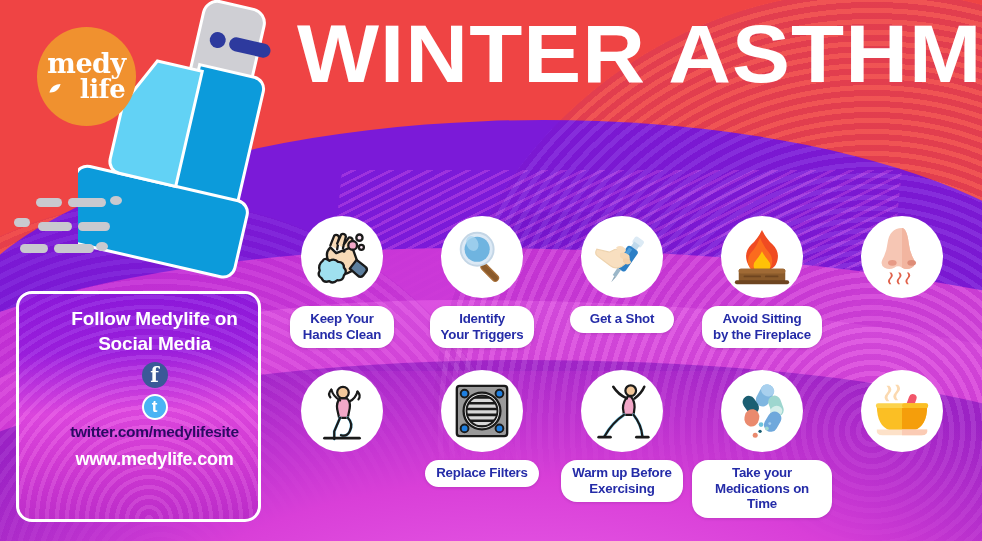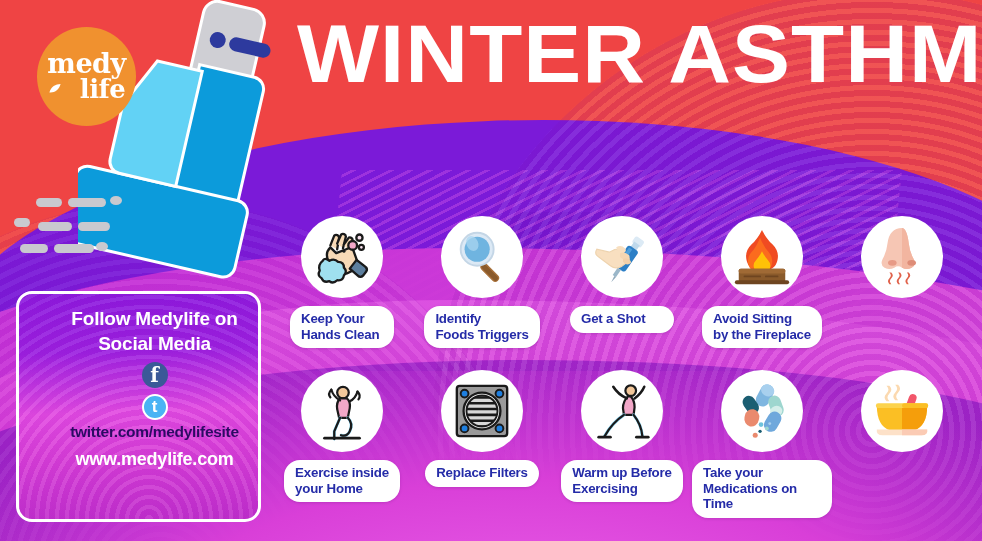--- a/index.html
+++ b/index.html
@@ -194,21 +194,21 @@
     background: #fff;
     display: flex; align-items: center; justify-content: center;
     overflow: hidden;
   }
   .tip-circle svg { width: 62px; height: 62px; display: block; }
   .tip-label {
     margin-top: 8px;
     background: #fff; border-radius: 16px;
     padding: 5px 11px 6px;
     font-size: 13.3px; font-weight: bold;
-    color: #252CA8; 
+    color: #252CA8; text-align: center;
     line-height: 1.18; letter-spacing: -.2px;
     box-shadow: 0 1px 3px rgba(60,0,90,.18);
     white-space: pre-line;
     min-width: 104px;
   }
 </style>
 </head>
 <body>
 
 <div id="poster">
@@ -307,21 +307,21 @@
       <div class="tip-circle">
         <svg viewBox="0 0 64 64">
           <rect x="36" y="36" width="8" height="24" rx="4" transform="rotate(-45 40 48)" fill="#A8703A"></rect>
           <rect x="37.5" y="37" width="5" height="22" rx="2.5" transform="rotate(-45 40 48)" fill="#8A5A2B"></rect>
           <circle cx="27" cy="24" r="17" fill="#DCE9F5" stroke="#C4D6E6" stroke-width="2"></circle>
           <circle cx="27" cy="24" r="13" fill="#6FB4E0"></circle>
           <ellipse cx="22" cy="18" rx="6" ry="8" fill="#A9D6F0" opacity=".75" transform="rotate(-25 22 18)"></ellipse>
         </svg>
       </div>
       <div class="tip-label">Identify
-Foods Triggers</div>
+Your Triggers</div>
     </div>
 
     <div class="tip" style="left:280px; top:0px;">
       <div class="tip-circle">
         <svg viewBox="0 0 64 64">
           <g transform="rotate(35 36 32)">
             <rect x="32" y="8" width="11" height="8" rx="2" fill="#DCEAF5"></rect>
             <rect x="34" y="14" width="7" height="8" fill="#BFD9EC"></rect>
             <rect x="31" y="20" width="13" height="26" rx="3" fill="#2C7FC6"></rect>
             <rect x="33" y="22" width="4" height="22" fill="#5AA8E0" opacity=".8"></rect>
@@ -381,22 +381,20 @@
             <path d="M40 22 q6 -3 8 -10"></path>
             <path d="M48 12 q4 4 1 8"></path>
             <path d="M30 39 l-6 14 l0 8" stroke-width="3" stroke="#7FD0EE"></path>
             <path d="M38 39 q6 6 2 14 q-3 6 -9 4" stroke-width="3" stroke="#7FD0EE"></path>
             <path d="M30 39 l-6 14 l0 8"></path>
             <path d="M38 39 q6 6 2 14 q-3 6 -9 4"></path>
             <path d="M14 60 h36" stroke-width="3"></path>
           </g>
         </svg>
       </div>
-      <div class="tip-label">Exercise inside
-your Home</div>
     </div>
 
     <div class="tip" style="left:280px; top:154px;">
       <div class="tip-circle">
         <svg viewBox="0 0 64 64">
           <g stroke="#1A1A1A" stroke-width="2.3" stroke-linecap="round" stroke-linejoin="round" fill="none">
             <circle cx="41" cy="11" r="5.5" fill="#F2C79A"></circle>
             <path d="M38 17 q-5 5 -5 12 l1 7 h10 l1 -8 q0 -7 -4 -11 z" fill="#F2A7C8"></path>
             <path d="M37 19 q-9 -4 -14 -12" stroke-width="2.6"></path>
             <path d="M45 19 q7 -5 10 -12" stroke-width="2.6"></path>

